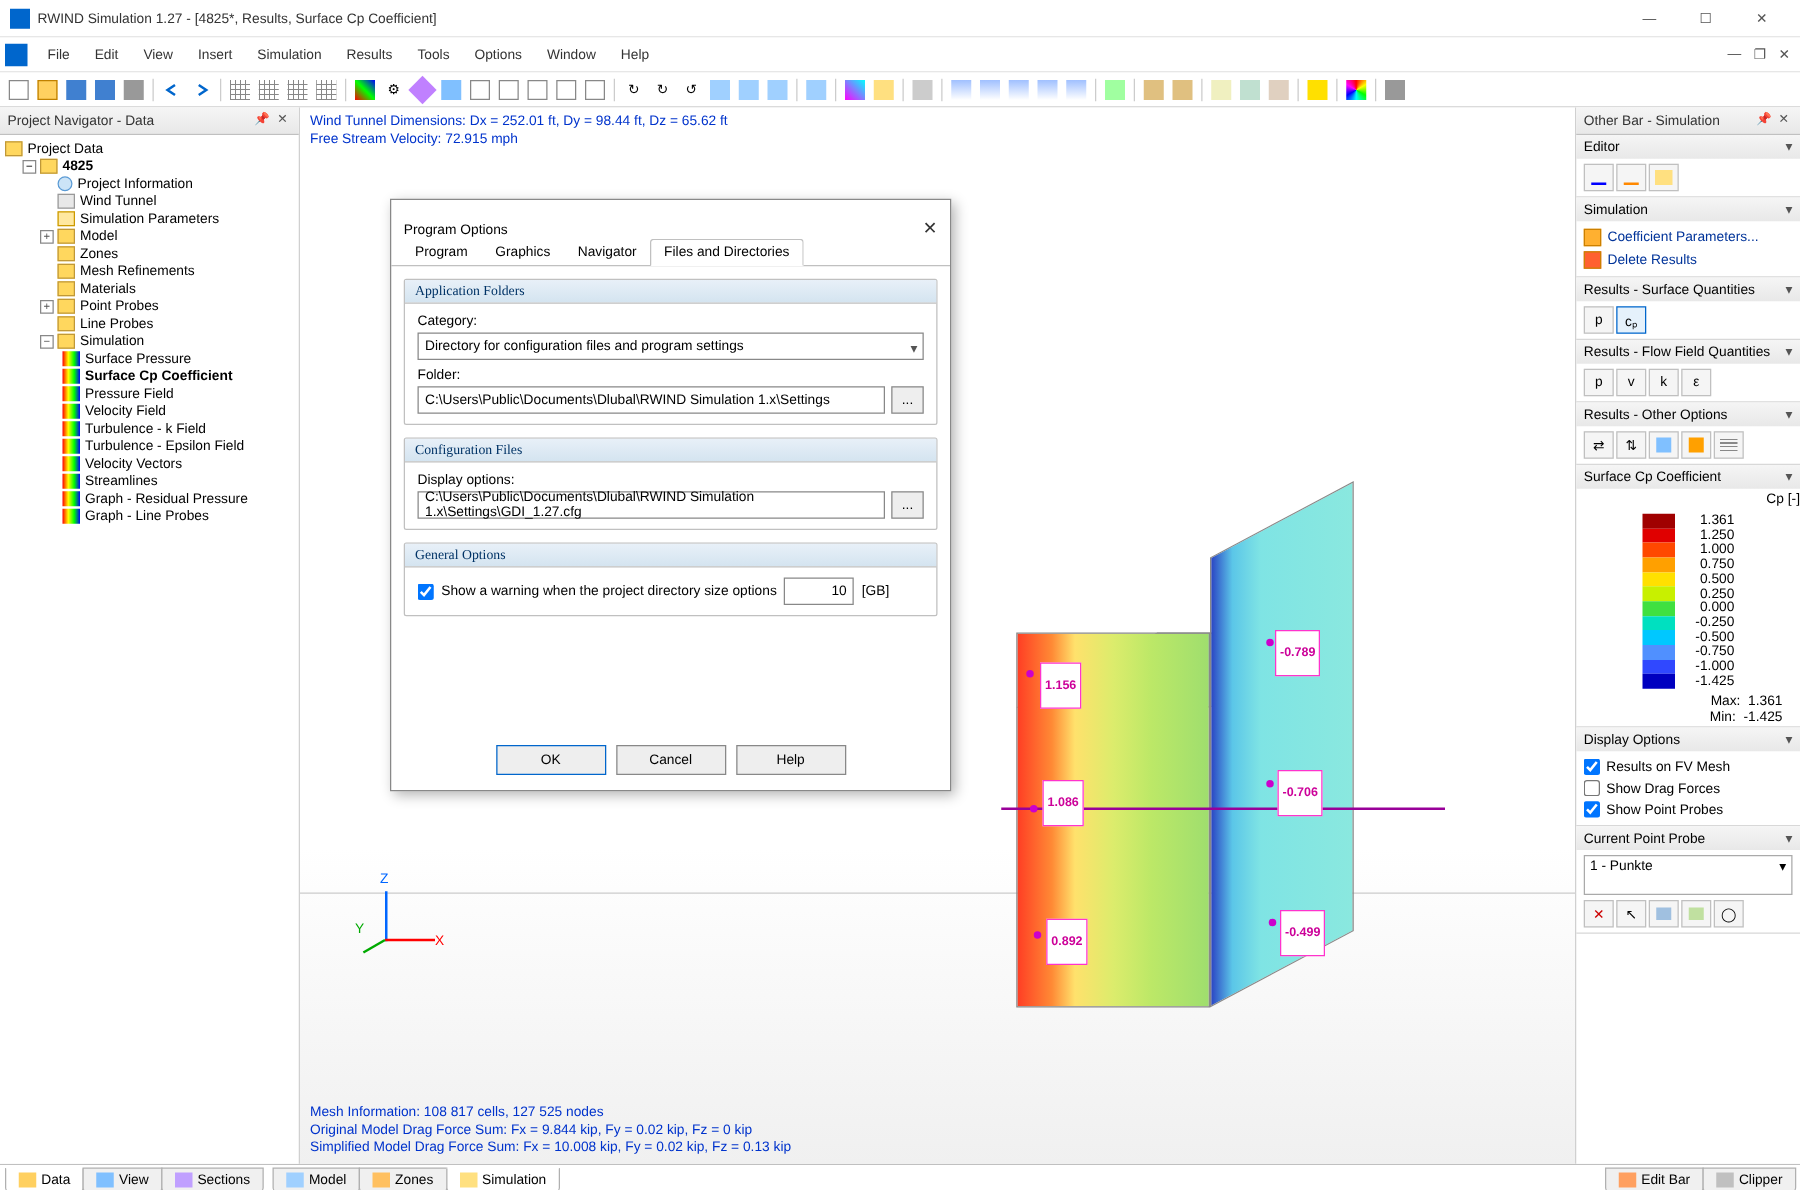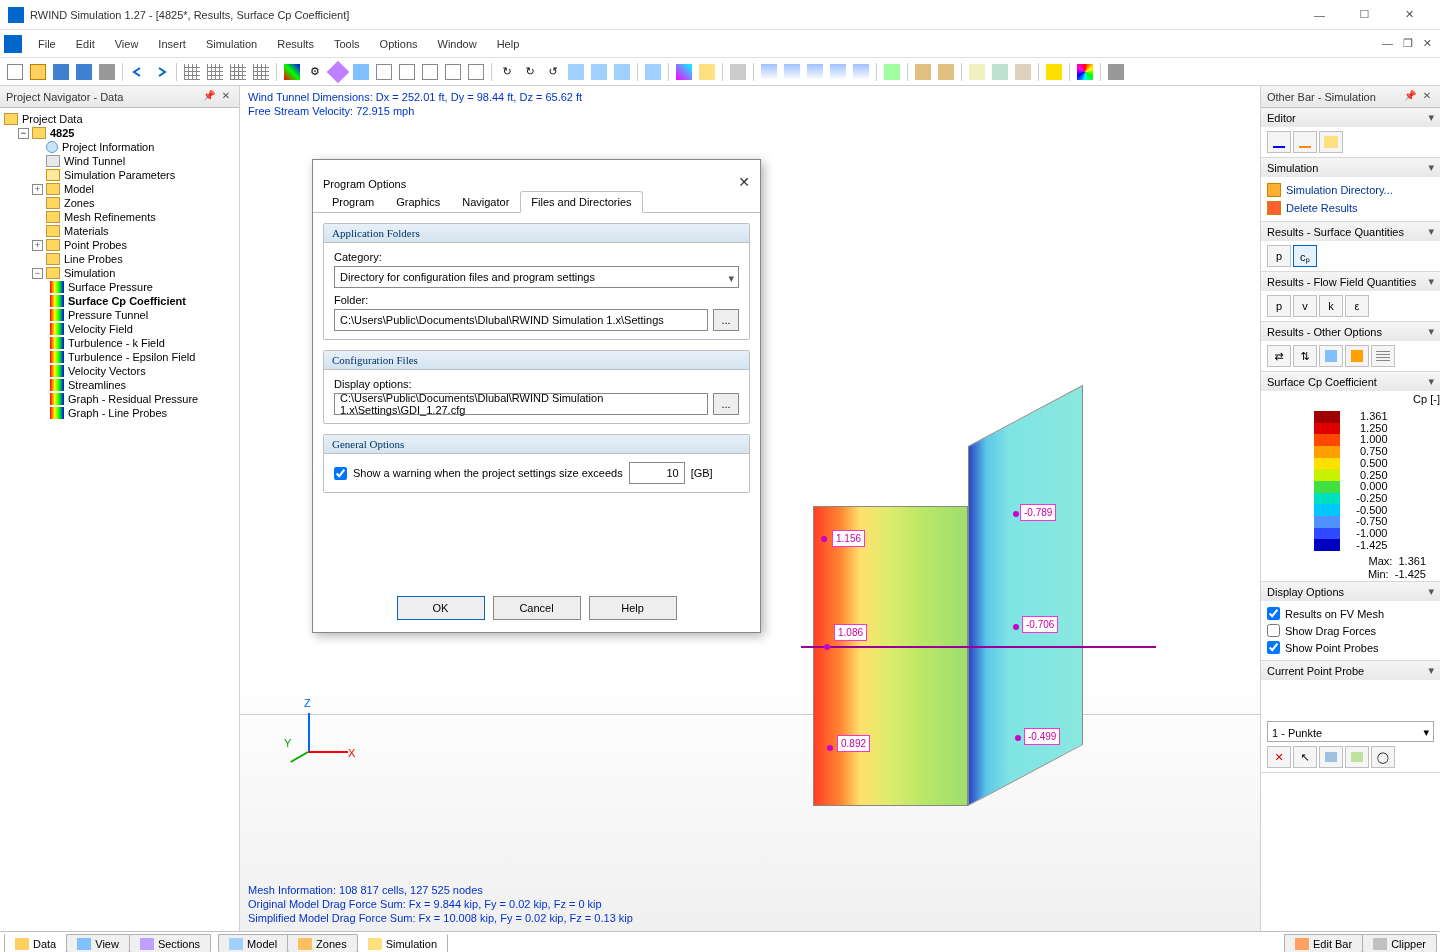--- a/index.html
+++ b/index.html
@@ -47,42 +47,42 @@
 .axis-widget .zaxis { position: absolute; left: 8px; bottom: 8px; width: 2px; height: 40px; background: #0066ff; } .axis-widget .zlbl { position: absolute; left: 4px; top: -4px; color: #0066ff; }
 .axis-widget .xaxis { position: absolute; left: 8px; bottom: 8px; width: 40px; height: 2px; background: #ff0000; } .axis-widget .xlbl { position: absolute; left: 48px; bottom: 2px; color: #ff0000; }
 .axis-widget .yaxis { position: absolute; left: 8px; bottom: 8px; width: 20px; height: 2px; background: #00aa00; transform: rotate(150deg); transform-origin: left; } .axis-widget .ylbl { position: absolute; left: -16px; bottom: 12px; color: #00aa00; }
 .ground-line { position: absolute; left: 0; right: 0; top: 628px; height: 1px; background: #ccc; }
 .model-box { position: absolute; left: 573px; top: 360px; width: 270px; height: 360px; }
 .model-face { position: absolute; left: 0; top: 60px; width: 155px; height: 300px; background: linear-gradient(to right, #ff3e24 0%, #ff8a35 18%, #ffe16c 30%, #dcec6c 50%, #bce867 70%, #9fde6e 100%); border: 1px solid #888; }
 .model-face2 { position: absolute; left: 155px; top: 0; width: 115px; height: 360px; transform: skewY(-28deg); transform-origin: top left; background: linear-gradient(to right, #2b45c4 0%, #5bc6e8 15%, #7fe4e4 35%, #8ae8df 100%); border: 1px solid #888; }
 .model-top { position: absolute; left: 0; top: 60px; width: 155px; height: 60px; background: linear-gradient(to bottom, #a9e0e8, #c1e9ec); border: 1px solid #888; transform: skewX(-62deg); transform-origin: bottom left; }
 .probe-line { position: absolute; height: 2px; background: #990099; }
 .probe-dot { position: absolute; width: 6px; height: 6px; background: #cc00cc; border-radius: 50%; transform: translate(-50%,-50%); }
-.probe-label { position: absolute; background: #fff; border: 1px solid #ff33cc; color: #cc0099; padding: 2px 3px; font-size: 10px; font-weight: normal; }
+.probe-label { position: absolute; background: #fff; border: 1px solid #ff33cc; color: #cc0099; padding: 12px 3px; font-size: 10px; font-weight: bold; }
 
 .edit-panel { width: 180px; background: #fff; border-left: 1px solid #d0d0d0; display: flex; flex-direction: column; }
 .ep-section { border-bottom: 1px solid #d8d8d8; }
 .ep-head { background: linear-gradient(#f5f5f5,#e8e8e8); padding: 3px 6px; display: flex; align-items: center; }
 .ep-head .arrow { margin-left: auto; color: #555; }
 .ep-body { padding: 4px 6px; }
 .ep-btn-row { display: flex; gap: 2px; }
 .ep-btn { width: 24px; height: 22px; border: 1px solid #c0c0c0; background: #f5f5f5; display: flex; align-items: center; justify-content: center; }
 .ep-btn.active { border-color: #0066cc; background: #e5f1fb; }
 .ep-link { display: flex; align-items: center; gap: 5px; padding: 2px 0; color: #003399; }
 .ep-link .li-icon { width: 14px; height: 14px; background: #ffb030; border: 1px solid #cc8000; }
 .legend-title { text-align: right; padding: 2px 0; }
 .legend-body { display: flex; justify-content: center; gap: 8px; padding: 4px 8px; }
 .legend-bar { width: 26px; height: 140px; display: flex; flex-direction: column; }
 .legend-seg { flex: 1; }
 .legend-labels { display: flex; flex-direction: column; justify-content: space-between; height: 140px; text-align: right; width: 40px; }
 .legend-labels div { line-height: 11px; }
 .legend-minmax { text-align: right; padding: 0 14px; line-height: 13px; }
 .chk-item { display: flex; align-items: center; gap: 5px; padding: 2px 0; }
 .chk-item input { width: 13px; height: 13px; }
-.select-box { width: 100%; height: 21px; border: 1px solid #aaa; padding: 2px 4px; background: #fff; display: flex; align-items: flex-end; margin-top: 37px; }
+.select-box { width: 100%; height: 32px; border: 1px solid #aaa; padding: 2px 4px; background: #fff; display: flex; align-items: flex-start; }
 .select-box .sarrow { margin-left: auto; }
 
 .dialog { position: absolute; left: 312px; top: 159px; width: 449px; height: 474px; background: #fff; border: 1px solid #888; box-shadow: 3px 3px 10px rgba(0,0,0,0.3); z-index: 100; }
 .dlg-title { height: 30px; display: flex; align-items: flex-end; padding: 0 10px; }
 .dlg-title .close { margin-left: auto; font-size: 14px; color: #333; }
 .dlg-tabs { display: flex; border-bottom: 1px solid #c0c0c0; padding: 0 8px; }
 .dlg-tab { padding: 4px 10px; border: 1px solid transparent; position: relative; top: 1px; }
 .dlg-tab.active { background: #fff; border-color: #c0c0c0; border-bottom-color: #fff; border-radius: 3px 3px 0 0; }
 .dlg-body { padding: 10px; }
 .groupbox { border: 1px solid #c0c0c0; border-radius: 2px; margin-bottom: 10px; }
@@ -358,21 +358,21 @@
       <div class="tree-item il3">
           <div class="result-icon"></div>
           <span>Surface Pressure</span>
         </div>
       <div class="tree-item il3 bold">
           <div class="result-icon"></div>
           <span>Surface Cp Coefficient</span>
         </div>
       <div class="tree-item il3">
           <div class="result-icon"></div>
-          <span>Pressure Tunnel</span>
+          <span>Pressure Field</span>
         </div>
       <div class="tree-item il3">
           <div class="result-icon"></div>
           <span>Velocity Field</span>
         </div>
       <div class="tree-item il3">
           <div class="result-icon"></div>
           <span>Turbulence - k Field</span>
         </div>
       <div class="tree-item il3">
@@ -468,21 +468,21 @@
         </div>
     </div>
     <div class="ep-section">
       <div class="ep-head">
           <span>Simulation</span>
           <span class="arrow">▾</span>
         </div>
       <div class="ep-body">
         <div class="ep-link">
             <div class="li-icon"></div>
-            <span>Simulation Directory...</span>
+            <span>Coefficient Parameters...</span>
           </div>
         <div class="ep-link">
             <div class="li-icon" style="background:#ff6030"></div>
             <span>Delete Results</span>
           </div>
       </div>
     </div>
     <div class="ep-section">
       <div class="ep-head">
           <span>Results - Surface Quantities</span>
@@ -668,21 +668,21 @@
             </div>
           <div class="fld-browse">...</div>
         </div>
       </div>
     </div>
     <div class="groupbox">
       <div class="gb-title">General Options</div>
       <div class="gb-body">
         <div style="display:flex;align-items:center;gap:6px">
           <input type="checkbox" checked="" style="">
-          <span>Show a warning when the project settings size exceeds</span>
+          <span>Show a warning when the project directory size options</span>
           <div class="fld-input" style="width:56px;justify-content:flex-end">
               <span>10</span>
             </div>
           <span>[GB]</span>
         </div>
       </div>
     </div>
   </div>
   <div class="dlg-btns">
     <div class="dlg-btn primary">OK</div>

